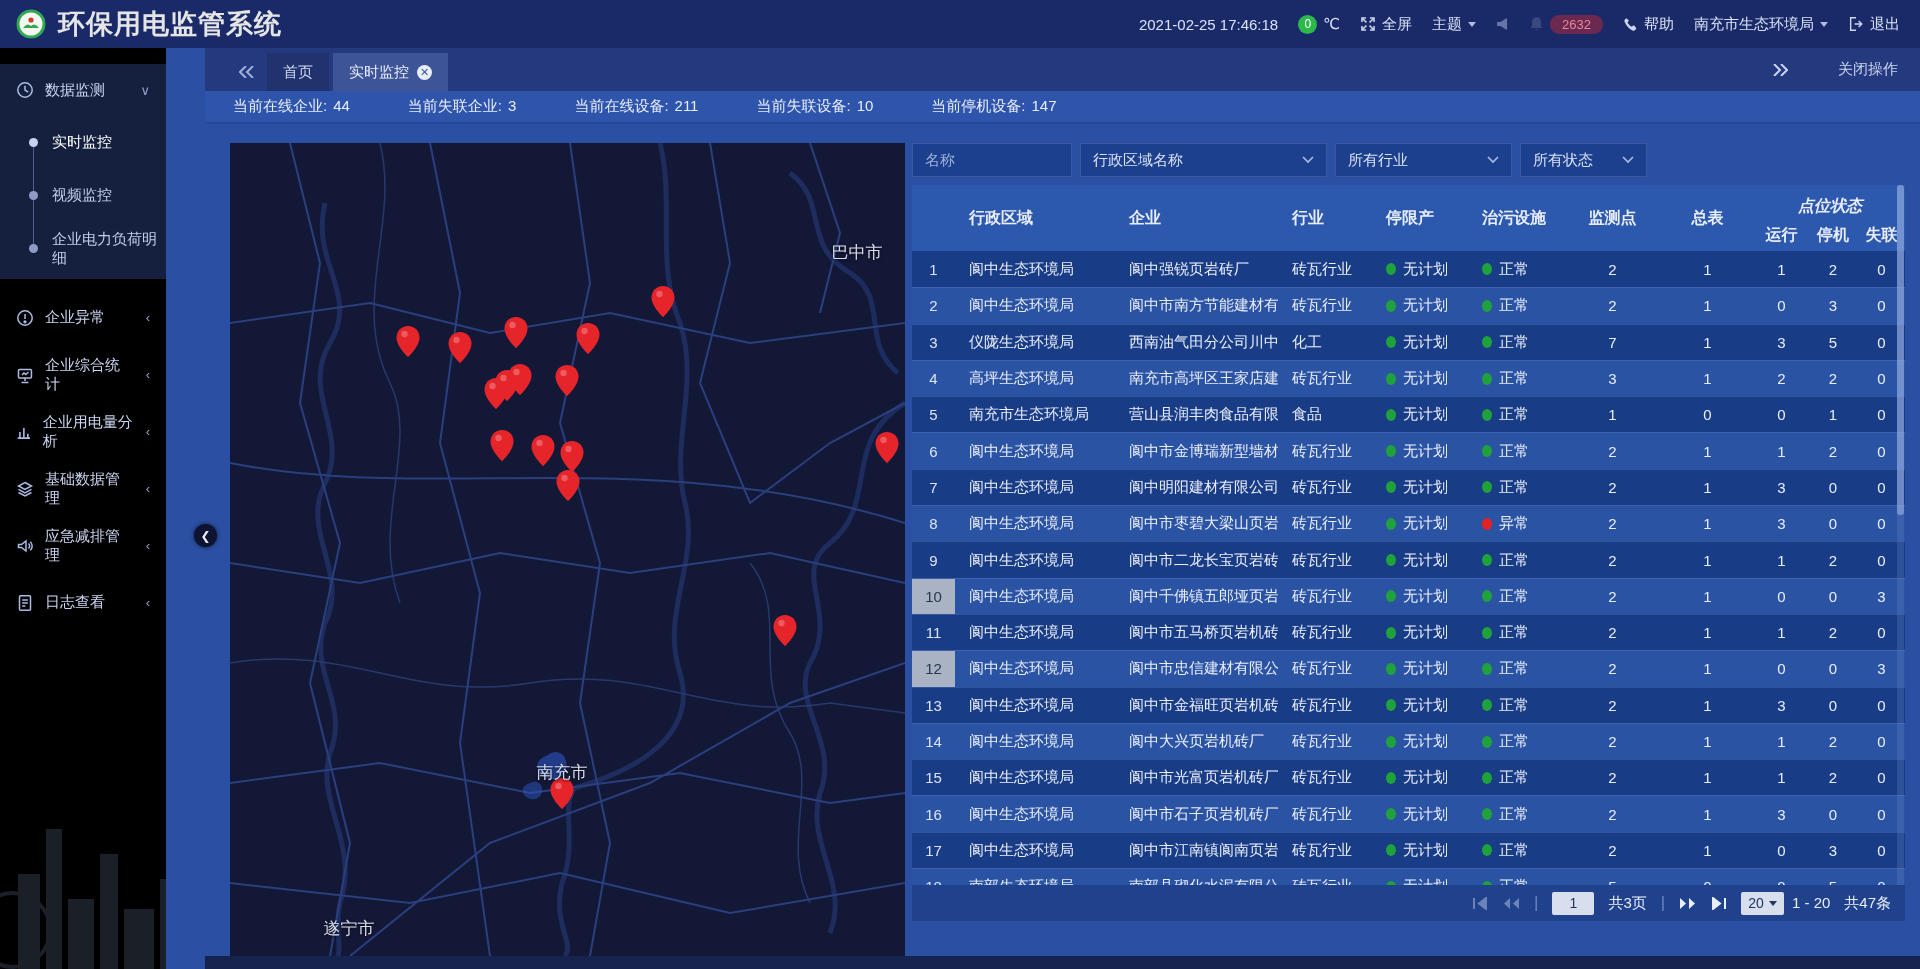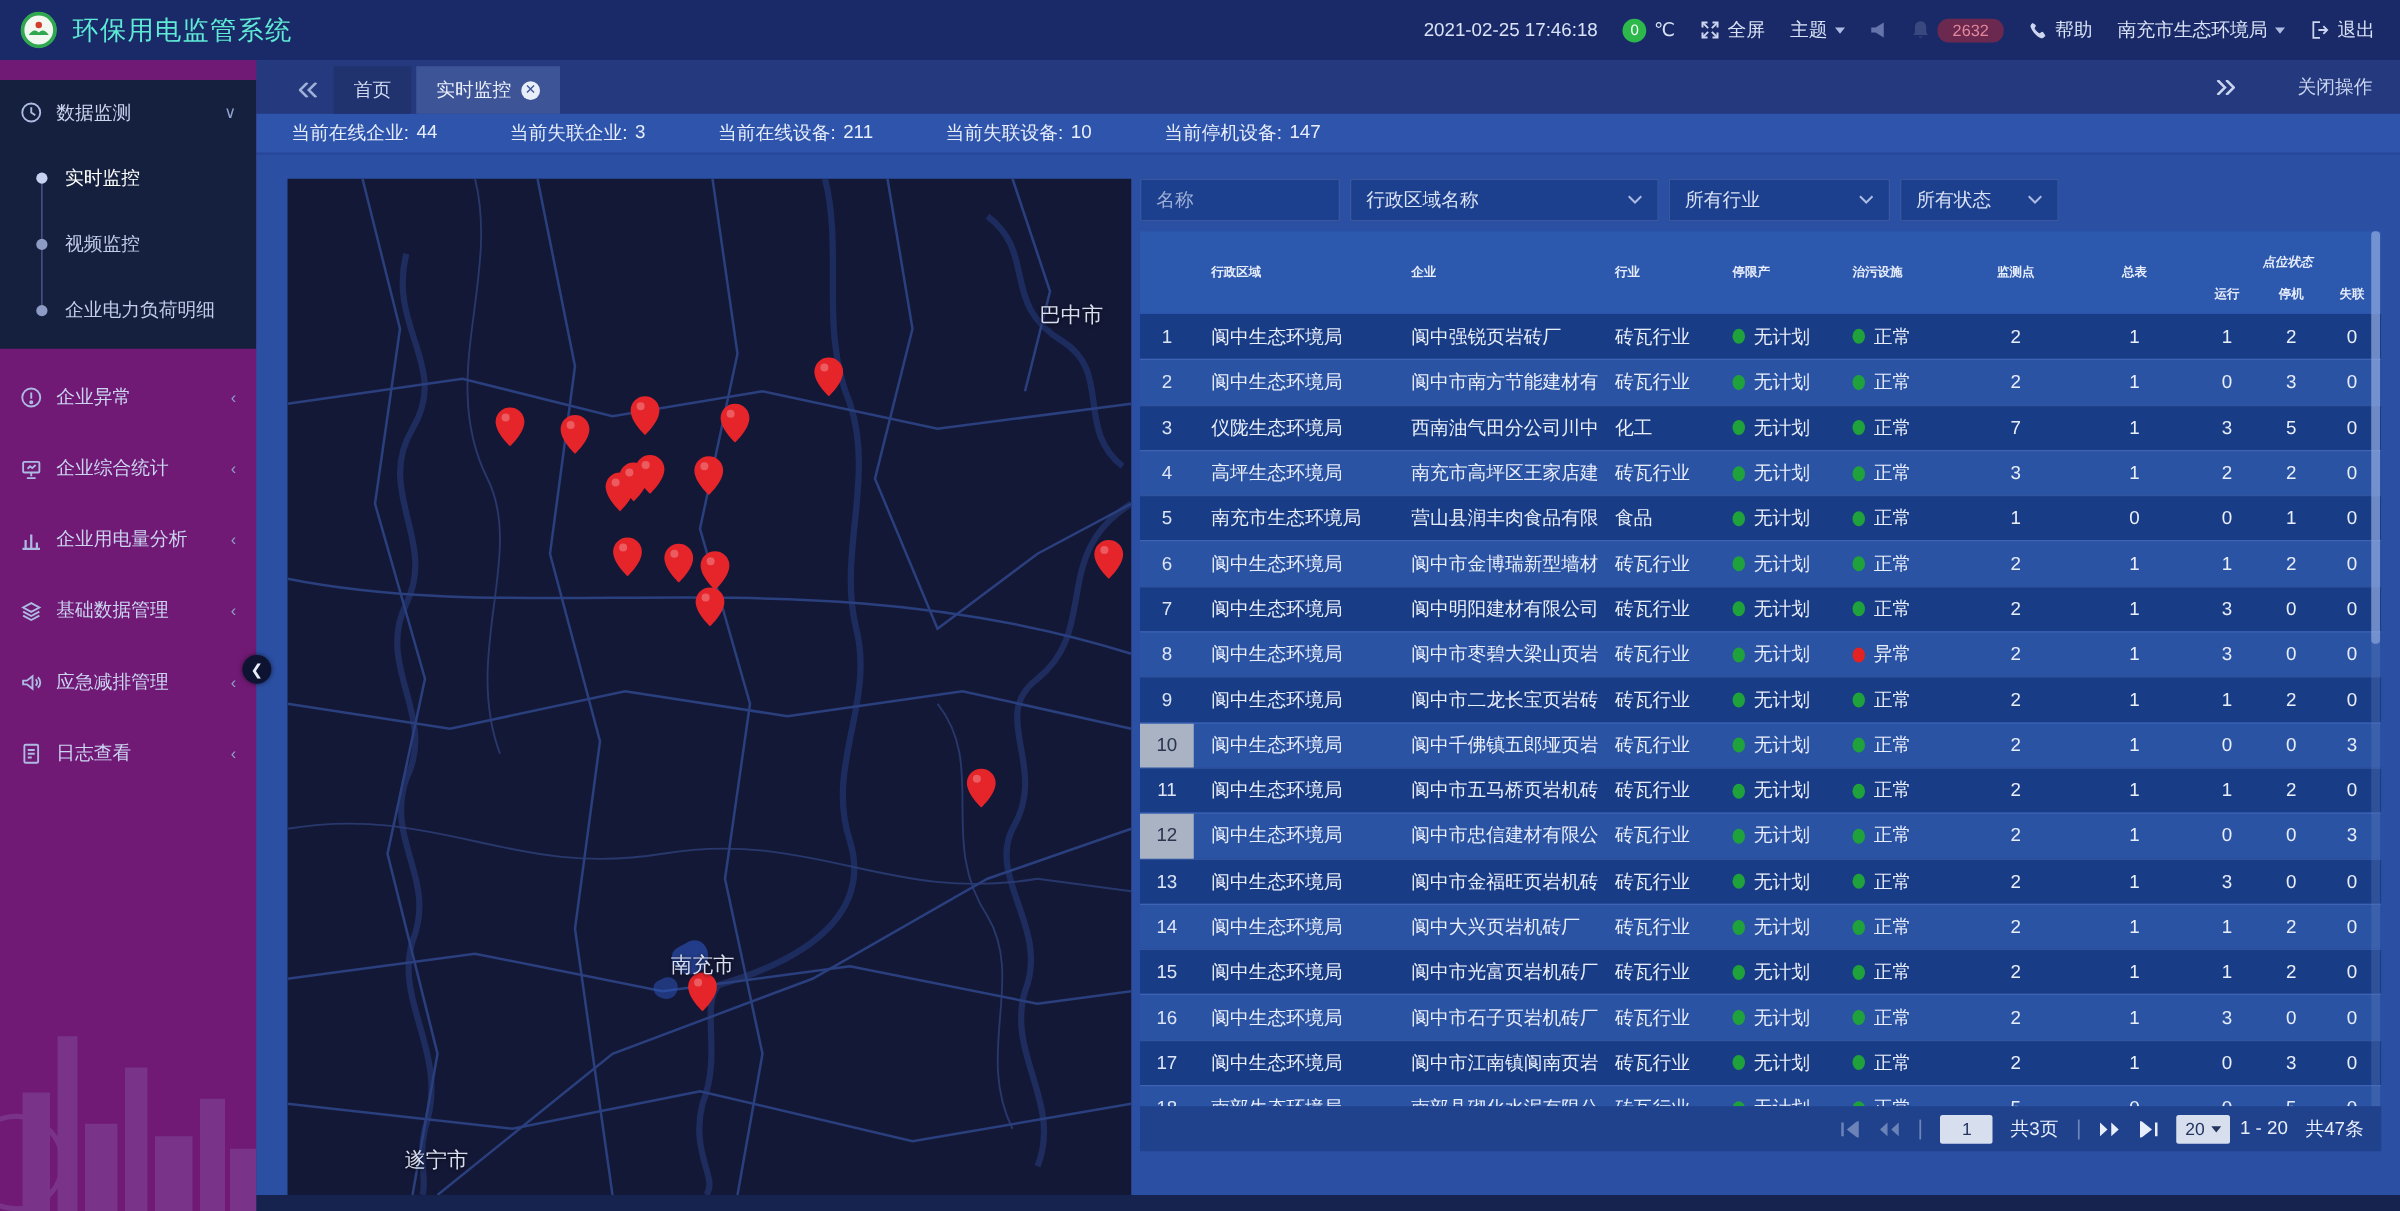--- a/index.html
+++ b/index.html
@@ -1,37 +1,37 @@
 <!DOCTYPE html>
 <html><head>
 <meta charset="utf-8">
 <style>
   html,body{margin:0;padding:0;background:#0d1638;}
   #page{position:relative;width:1920px;height:969px;overflow:hidden;background:#2B4FA3;
         font-family:"Liberation Sans","DejaVu Sans",sans-serif;-webkit-font-smoothing:antialiased;}
   
   .header{position:absolute;left:0;top:0;width:1920px;height:48px;background:#1A2A69;display:flex;align-items:center;z-index:30;}
   .logo{width:30px;height:30px;border-radius:50%;margin-left:16px;flex:0 0 auto;}
-  .app-title{color:#5eead4;font-size:21px;font-weight:normal;margin-left:12px;letter-spacing:1px;}
+  .app-title{color:#e5e5e5;font-size:27px;font-weight:bold;margin-left:12px;letter-spacing:1px;}
   .header-right{margin-left:auto;display:flex;align-items:center;gap:20px;padding-right:20px;font-size:15px;color:#D9E2F6;}
   .hitem{display:flex;align-items:center;gap:6px;cursor:pointer;white-space:nowrap;}
   .temp-badge{width:19px;height:19px;border-radius:50%;background:#2DB84C;color:#fff;font-size:12px;display:flex;align-items:center;justify-content:center;}
   .caret{width:0;height:0;border-left:4px solid transparent;border-right:4px solid transparent;border-top:5px solid #AEBCE4;display:inline-block;}
   .bell-badge{background:#6C2950;color:#E4889B;font-size:13px;padding:2px 12px;border-radius:9px;}
   .muted-ic{opacity:.75}
   
   .tabbar{position:absolute;left:205px;top:48px;right:0;height:43px;background:#24397E;display:flex;align-items:flex-end;z-index:20;}
   .tab-nav{width:34px;height:38px;display:flex;align-items:center;justify-content:center;margin-left:24px;cursor:pointer;}
   .tab{height:38px;display:flex;align-items:center;padding:0 16px;margin-left:4px;font-size:15px;color:#CFD8F0;background:#20336F;cursor:pointer;gap:8px;}
   .tab.active{background:#3D5496;color:#E9EEFB;}
   .tab-close{width:15px;height:15px;border-radius:50%;background:#E9EEFB;color:#3D5496;font-size:11px;line-height:15px;text-align:center;font-weight:bold;}
   .tab-right{margin-left:auto;display:flex;align-items:center;gap:41px;padding-right:22px;height:100%;}
   .close-ops{color:#C9D4EF;font-size:15px;cursor:pointer;}
   
-  .sidebar{position:absolute;left:0;top:48px;width:205px;height:921px;background:#701a75;color:#CBD5F0;z-index:25;overflow:hidden;}
+  .sidebar{position:absolute;left:0;top:48px;width:166px;height:921px;background:#000000;color:#CBD5F0;z-index:25;overflow:hidden;}
   .side-group{background:#15203F;margin-top:16px;padding-bottom:4px;}
   .side-item{height:52px;display:flex;align-items:center;padding:0 16px;font-size:15px;cursor:pointer;gap:11px;}
   .side-item .chev{margin-left:auto;color:#8FA0CC;font-size:13px;}
   .submenu{position:relative;}
   .submenu::before{content:'';position:absolute;left:33px;top:24px;bottom:30px;width:1px;background:#535F92;}
   .sub-item{position:relative;height:53px;display:flex;align-items:center;padding-left:52px;font-size:15px;color:#C2CCEA;cursor:pointer;}
   .sub-item::before{content:'';position:absolute;left:29px;top:22px;width:9px;height:9px;border-radius:50%;background:#8E9BC4;}
   .sub-item.active{color:#FFFFFF;}
   .sub-item.active::before{background:#C7D1F1;}
   .plain-items .side-item{height:57px;}
@@ -50,21 +50,21 @@
   .collapse-handle{position:absolute;left:194px;top:524px;width:23px;height:23px;border-radius:50%;background:#0D1330;color:#E9EEFB;
        display:flex;align-items:center;justify-content:center;font-size:12px;z-index:40;cursor:pointer;box-shadow:0 0 4px rgba(0,0,0,.6);}
   
   .filters{position:absolute;left:912px;top:143px;width:993px;height:34px;display:flex;gap:8px;z-index:10;}
   .fbox{background:#1D408E;border:1px solid #39589F;display:flex;align-items:center;padding:12px 12px;font-size:15px;color:#D8E1F5;box-sizing:border-box;}
   .fbox .ph{color:#9FB0D8;}
   .fbox .dd-chev{margin-left:auto;color:#AEBCE4;}
   
   :root{--tcols:43px 160px 163px 94px 96px 97px 95px 95px 53px 50px 47px;}
   .thead{position:absolute;left:912px;top:185px;width:993px;height:66px;background:#2C58AE;display:grid;
-         grid-template-columns:var(--tcols);grid-template-rows:34px 32px;color:#E7EDFB;font-size:10px;font-weight:bold;z-index:10;}
+         grid-template-columns:var(--tcols);grid-template-rows:34px 32px;color:#E7EDFB;font-size:16px;font-weight:bold;z-index:10;}
   .thead .h{grid-row:1/3;display:flex;align-items:center;}
   .thead .h.left{padding-left:14px;}
   .thead .h.cen{justify-content:center;}
   .thead .grp{grid-column:9/12;grid-row:1;display:flex;align-items:flex-end;justify-content:center;font-style:italic;padding-bottom:2px;}
   .thead .sub{grid-row:2;display:flex;align-items:center;justify-content:center;}
   #rows{position:absolute;left:912px;top:251px;width:993px;height:634px;overflow:hidden;z-index:9;}
   .trow{display:grid;grid-template-columns:var(--tcols);height:36.3px;border-top:1px solid rgba(95,130,205,.35);box-sizing:border-box;}
   .trow:first-child{border-top:none;}
   .trow:nth-child(odd){background:#193C86;}
   .trow:nth-child(even){background:#2B53A4;}

